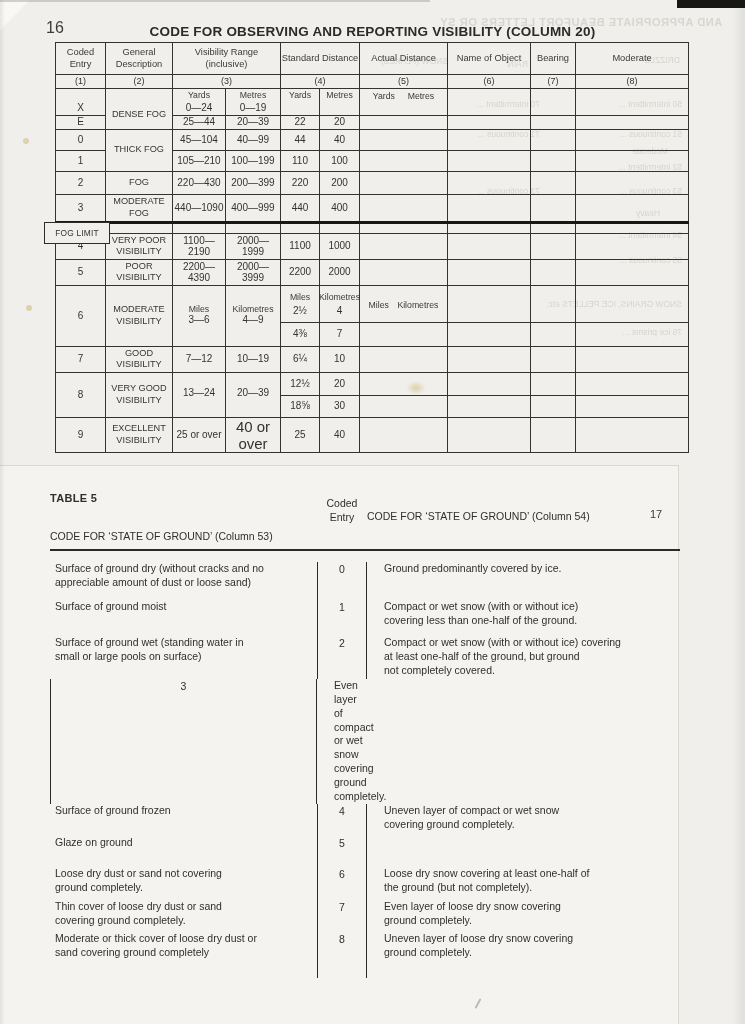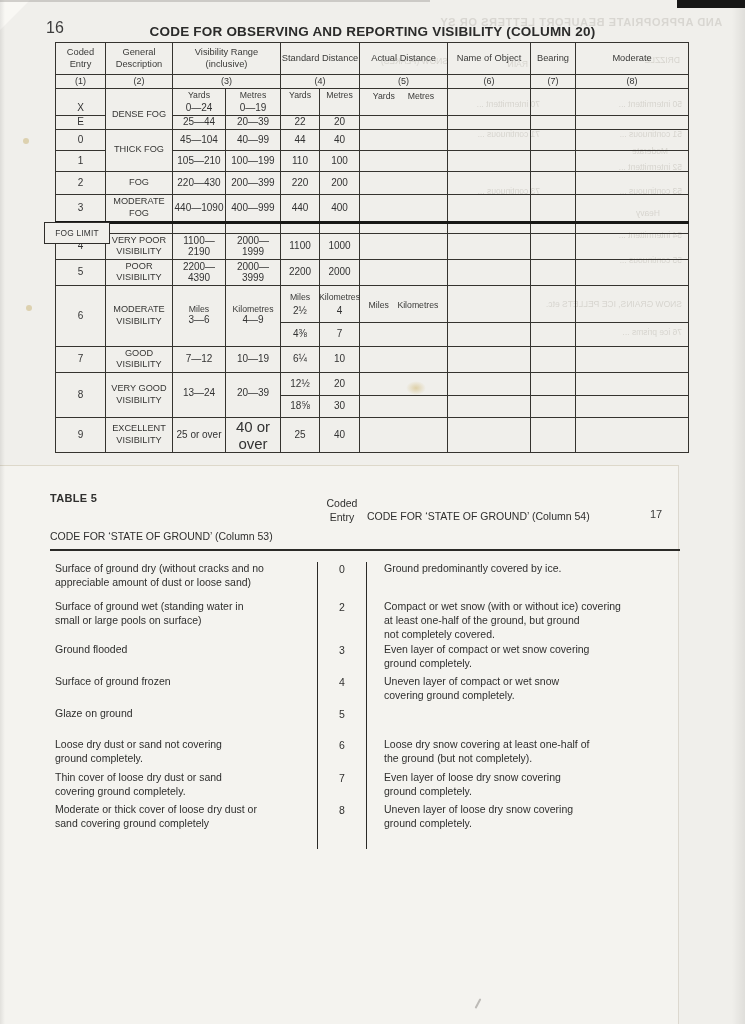--- a/index.html
+++ b/index.html
@@ -383,30 +383,35 @@
       </div>
     </div>
     <div class="t56-rule"></div>
     <div class="t56-body">
       <div class="t56row" style="min-height:38px">
         <div class="ltxt">Surface of ground dry (without cracks and no
 appreciable amount of dust or loose sand)</div>
         <div class="codecol">0</div>
         <div class="rtxt">Ground predominantly covered by ice.</div>
       </div>
+      <div class="t56row" style="min-height:36px">
+        <div class="ltxt">Surface of ground moist</div>
+        <div class="codecol">1</div>
+        <div class="rtxt">Compact or wet snow (with or without ice)
+covering less than one-half of the ground.</div>
+      </div>
       <div class="t56row" style="min-height:43px">
         <div class="ltxt">Surface of ground wet (standing water in
 small or large pools on surface)</div>
         <div class="codecol">2</div>
         <div class="rtxt">Compact or wet snow (with or without ice) covering
 at least one-half of the ground, but ground
 not completely covered.</div>
       </div>
       <div class="t56row" style="min-height:32px">
-        <div class="ltxt">Ground flooded</div>
         <div class="codecol">3</div>
         <div class="rtxt">Even layer of compact or wet snow covering
 ground completely.</div>
       </div>
       <div class="t56row" style="min-height:32px">
         <div class="ltxt">Surface of ground frozen</div>
         <div class="codecol">4</div>
         <div class="rtxt">Uneven layer of compact or wet snow
 covering ground completely.</div>
       </div>

